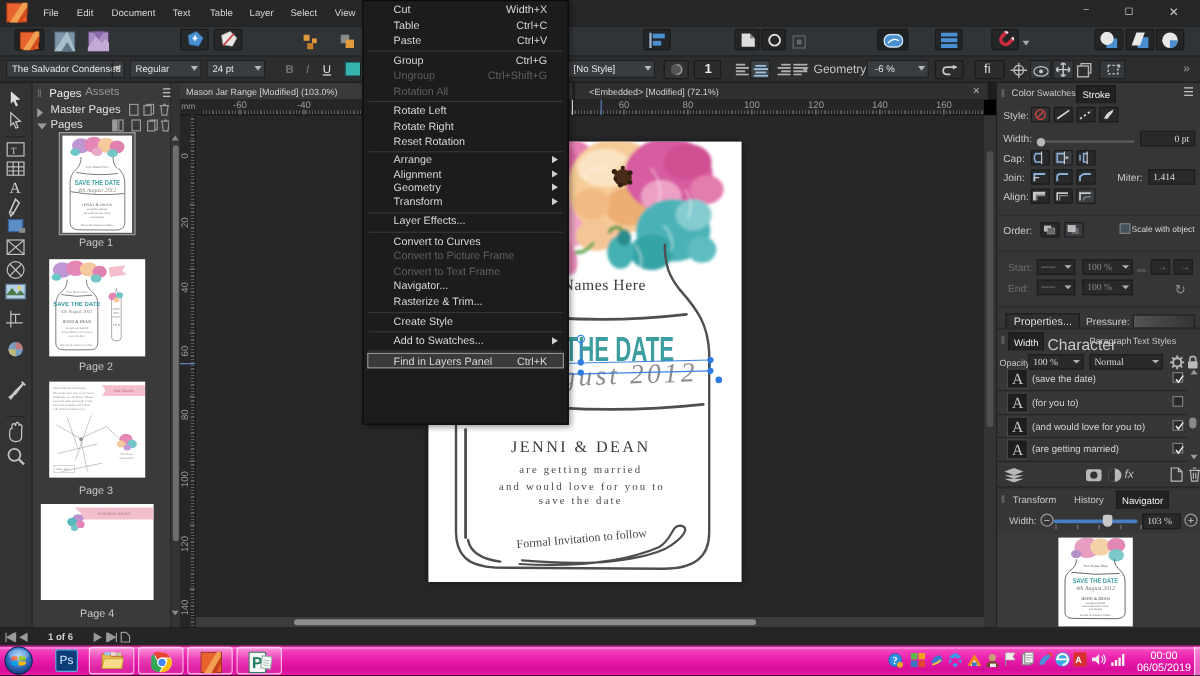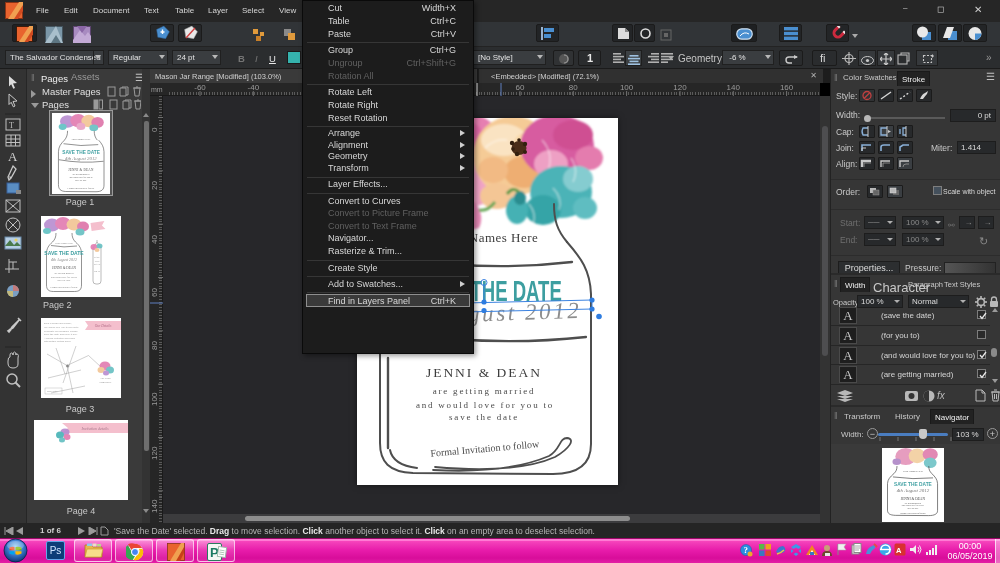--- a/index.html
+++ b/index.html
@@ -37,28 +37,28 @@
   
   #ctxmenu { left:302px; top:0; width:172px; height:354px; background:#1c1c1c; border:1px solid #0a0a0a; box-shadow:2px 2px 5px rgba(0,0,0,.4); font-size:9px; z-index:50; }
   .mi { position:absolute; left:1px; width:168px; height:13px; line-height:13px; }
   .mi .lb { position:absolute; left:24px; }
   .mi .sc { position:absolute; right:16px; }
   .mi .ar { position:absolute; right:7px; top:3px; width:0; height:0; border-top:3.5px solid transparent; border-bottom:3.5px solid transparent; border-left:5px solid #cfcfcf; }
   .mi.gray { color:#606060; }
   .msep { position:absolute; left:4px; width:162px; height:1px; background:#363636; }
   
   .rl { position:absolute; font-size:8.5px; color:#c9c9c9; }
-  .rb { position:absolute; height:13px; background:#27292b; border:1px solid #1d1d1d; font-size:8px; color:#dcdcdc; line-height:12px; padding-left:3px; }
+  .rb { position:absolute; height:13px; background:#27292b; border:1px solid #1d1d1d; font-size:8px; color:#dcdcdc; line-height:12px; padding-left:3px;font-family:Liberation Serif, serif; }
   .rb .dd { position:absolute; right:2px; top:4px; width:0; height:0; border-left:3px solid transparent; border-right:3px solid transparent; border-top:3.5px solid #b0b0b0; }
   .rbtn { position:absolute; width:16px; height:13px; background:#27292b; border:1px solid #1b1b1b; border-radius:1px; }
   .rsep { position:absolute; left:0; width:170px; height:1px; background:#2c2c2c; }
   .ckb { position:absolute; width:9px; height:9px; background:#2a2a2a; border:1px solid #7e7e7e; font-size:9px; line-height:9px; color:#e8e8e8; text-align:center; }
   .lrow { position:absolute; left:0; width:159px; height:19.5px; border-bottom:1px solid #262626; }
   .lrow .th { position:absolute; left:8px; top:1px; width:18px; height:17px; background:#1e1e1e; border:1px solid #4a4a4a; color:#c8c8c8; font-family:"Liberation Serif"; font-size:13px; text-align:center; line-height:16px; }
-  .lrow .nm { position:absolute; left:29px; top:5px; font-size:8px; color:#d5d5d5;margin-left:21px; }
+  .lrow .nm { position:absolute; left:29px; top:5px; font-size:8px; color:#d5d5d5; }
   .ptab { position:absolute; top:2px; height:15px; background:#222; border:1px solid #1a1a1a; border-bottom:none; color:#f0f0f0; font-size:8.5px; padding:3px 4px 0 4px; }
 </style>
 </head>
 <body>
 <div id="app">
 
   <div id="titlebar" class="abs">
     <svg class="abs" style="left:5px; top:2px" width="18" height="17" viewBox="0 0 18 17">
       <rect x="0.5" y="0.5" width="17" height="16" fill="#e8632e" stroke="#8a3416"></rect>
       <path d="M3,17 L14,0 L18,0 L18,5 L10,17 Z" fill="#f0a050"></path>
@@ -594,21 +594,21 @@
             <ellipse cx="112" cy="68" rx="5" ry="4" fill="#f2c493"></ellipse>
           </g>
         <g font-size="5" font-family="Liberation Serif" text-anchor="middle" fill="#777">
             <text x="112" y="84">SAVE</text>
             <text x="112" y="91">THE</text>
             <text x="112" y="98">DATE</text>
             <text x="112" y="112">J &amp; D</text>
           </g>
       </svg>
     </div>
-    <div class="abs" style="left:16px; top:231px; width:74px; font-size:9px; color:#c8c8c8">Page 2</div>
+    <div class="abs" style="left:16px; top:231px; width:74px; text-align:center; font-size:9px; color:#c8c8c8">Page 2</div>
 
     <div class="abs" style="left:14px; top:249px; width:80px; height:80px; background:#fff; overflow:hidden">
       <svg width="80" height="80" viewBox="0 0 160 160">
         <path d="M88,6 L160,6 L160,24 L88,24 L94,15 Z" fill="#f4bfcd"></path>
         <text x="124" y="18" font-size="7" fill="#b06a84" text-anchor="middle" font-family="Liberation Serif" font-style="italic">Our Details</text>
         <g fill="#999" font-size="5" font-family="Liberation Sans">
           <text x="6" y="12">Dear Friends and Family,</text>
             <text x="6" y="20">We would love you to join us to</text>
             <text x="6" y="27">celebrate our wedding. Please</text>
             <text x="6" y="34">save the date and keep it free.</text>
@@ -899,21 +899,20 @@
     <span class="abs" style="left:40px; top:3px; color:#d0d0d0; font-weight:bold; font-size:8px">1 of 6</span>
     <svg class="abs" style="left:77px; top:4px" width="10" height="8">
         <path d="M1,0 L8,4 L1,8 Z" fill="#9a9a9a"></path>
       </svg>
     <svg class="abs" style="left:88px; top:4px" width="12" height="8">
         <path d="M1,0 L8,4 L1,8 Z M9,0 L9,8" fill="#9a9a9a" stroke="#9a9a9a"></path>
       </svg>
     <svg class="abs" style="left:100px; top:3px" width="9" height="10">
         <path d="M1,1 L5,1 L8,4 L8,9 L1,9 Z" fill="none" stroke="#9a9a9a"></path>
       </svg>
-    <span class="abs" style="left:114px; top:3px; white-space:nowrap">'Save the Date' selected. <b style="color:#e8e8e8">Drag</b> to move selection. <b style="color:#e8e8e8">Click</b> another object to select it. <b style="color:#e8e8e8">Click</b> on an empty area to deselect selection.</span>
   </div>
 
   <div id="taskbar" class="abs">
     <div class="abs" style="left:0; top:0; width:1000px; height:1px; background:#9c0668"></div>
     <div class="abs" style="left:0; top:1px; width:1000px; height:2px; background:#ff7ad4"></div>
     
     <svg class="abs" style="left:3px; top:0px" width="25" height="25" viewBox="0 0 25 25">
       <defs>
         <radialGradient id="orb" cx="50%" cy="35%" r="70%">
           <stop offset="0%" stop-color="#9fd4f5"></stop>

